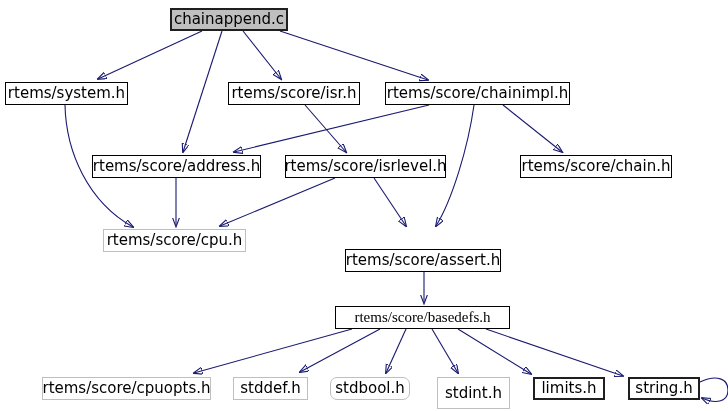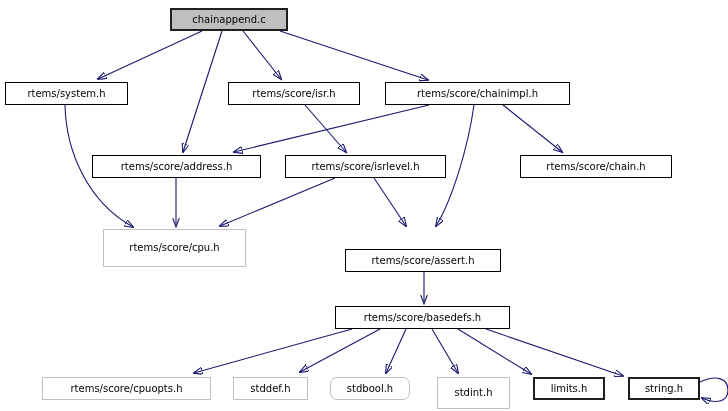--- a/index.html
+++ b/index.html
@@ -11,21 +11,21 @@
     overflow:hidden;
   }
   .edges { position:absolute; left:0; top:0; width:728px; height:411px; }
   .edges path { fill:none; stroke:#191970; stroke-width:1.1; }
   .node {
     position:absolute;
     box-sizing:border-box;
     background:#ffffff;
     border:1px solid #000000;
     color:#000000;
-    font-size:10px;
+    font-size:15px;
     line-height:1;
     display:flex;
     align-items:center;
     justify-content:center;
     white-space:nowrap;
   }
   .node.link { cursor:pointer; }
   .node.main { background:#bfbfbf; border:2px solid #1f1f1f; }
   .node.plain { border:1px solid #bfbfbf; }
   .node.strong { border:2px solid #1f1f1f; }
@@ -66,24 +66,24 @@
   <div class="node main" style="left:170px; top:8px;   width:118px; height:23px;">chainappend.c</div>
 
   <div class="node link" style="left:5px;   top:82px;  width:123px; height:23px;">rtems/system.h</div>
   <div class="node link" style="left:228px; top:82px;  width:132px; height:23px;">rtems/score/isr.h</div>
   <div class="node link" style="left:385px; top:82px;  width:185px; height:23px;">rtems/score/chainimpl.h</div>
 
   <div class="node link" style="left:92px;  top:155px; width:169px; height:23px;">rtems/score/address.h</div>
   <div class="node link" style="left:285px; top:155px; width:161px; height:23px;">rtems/score/isrlevel.h</div>
   <div class="node link" style="left:520px; top:155px; width:152px; height:23px;">rtems/score/chain.h</div>
 
-  <div class="node plain" style="left:103px; top:229px; width:143px; height:38px;">rtems/score/cpu.h</div>
+  <div class="node plain" style="left:103px; top:229px; width:143px; height:23px;">rtems/score/cpu.h</div>
   <div class="node link" style="left:345px; top:229px; width:156px; height:23px;margin-top:20px;">rtems/score/assert.h</div>
 
-  <div class="node link" style="left:335px; top:306px; width:175px; height:23px;">rtems/score/basedefs.h</div>
+  <div class="node link" style="left:335px; top:306px; width:175px; height:23px;font-family:Liberation Serif, serif;">rtems/score/basedefs.h</div>
 
   <div class="node plain" style="left:42px;  top:377px; width:169px; height:23px;">rtems/score/cpuopts.h</div>
   <div class="node plain" style="left:233px; top:377px; width:75px;  height:23px;">stddef.h</div>
   <div class="node plain" style="left:330px; top:377px; width:80px;  height:23px;border-radius:7px;">stdbool.h</div>
   <div class="node plain" style="left:437px; top:377px; width:73px;  height:32px;">stdint.h</div>
   <div class="node strong link" style="left:533px; top:377px; width:72px; height:23px;">limits.h</div>
   <div class="node strong link" style="left:628px; top:377px; width:72px; height:23px;">string.h</div>
 
 </div>
 

